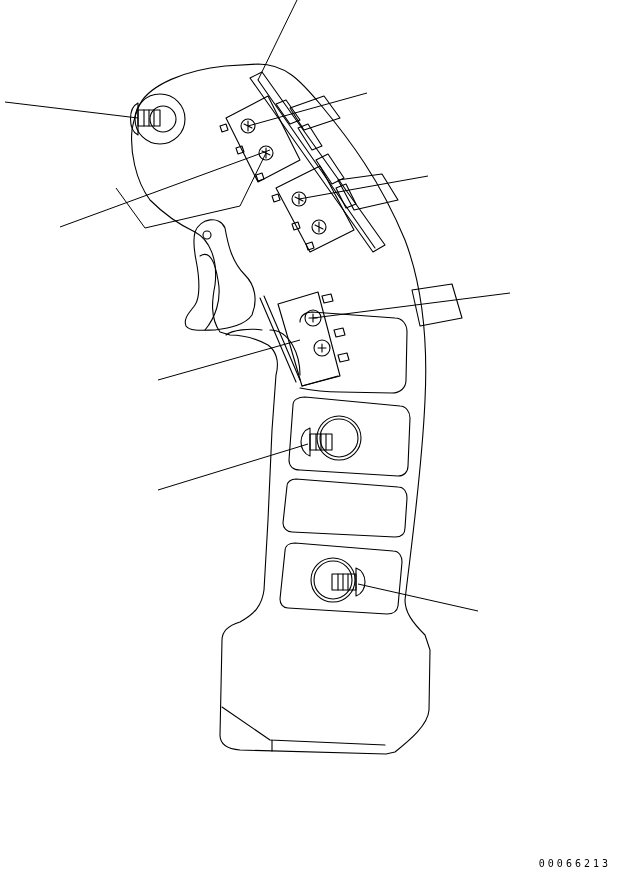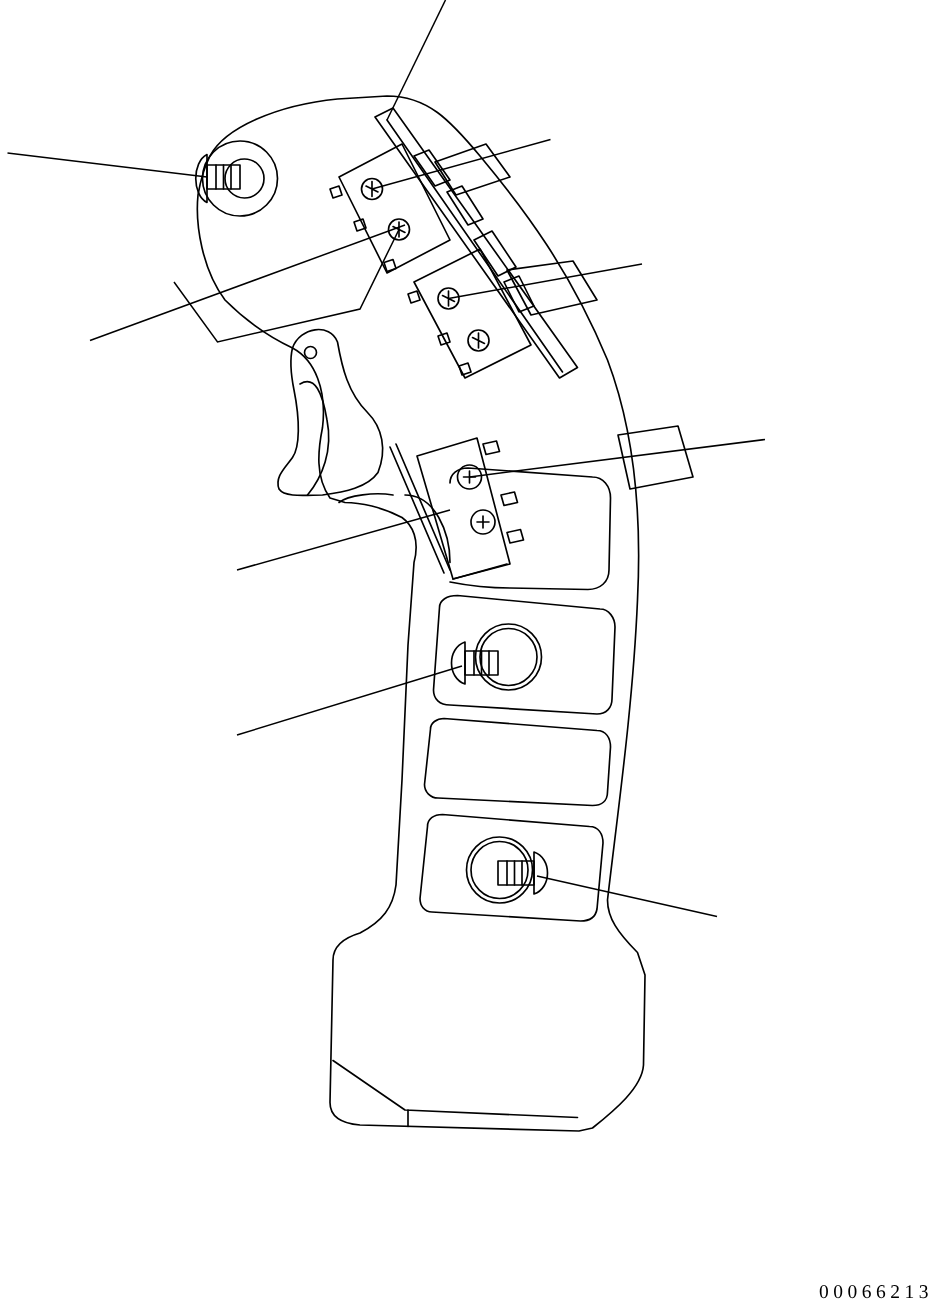--- a/index.html
+++ b/index.html
@@ -2,22 +2,22 @@
 <html><head>
   <meta charset="utf-8">
   <style>
     html, body { margin: 0; padding: 0; background: #ffffff; }
     body { width: 630px; height: 871px; position: relative; overflow: hidden; font-family: "DejaVu Sans Mono", monospace; }
     #drawing { position: absolute; left: 0; top: 0; width: 630px; height: 871px; }
     #drawing * { vector-effect: non-scaling-stroke; }
     .ln { fill: none; stroke: #000; stroke-width: 1.1; stroke-linejoin: round; stroke-linecap: round; }
     .lead { fill: none; stroke: #000; stroke-width: 1; }
     .part-code {
-      position: absolute; right: 8px; bottom: 2px;
-      font-size: 13px; letter-spacing: 3px; color: #000; font-family: Liberation Serif, serif;
+      position: absolute; right: 19px; bottom: 2px;
+      font-size: 10px; letter-spacing: 3px; color: #000;
     }
   </style>
 </head>
 <body>
 
 <svg id="drawing" viewBox="0 0 630 871" xmlns="http://www.w3.org/2000/svg">
 
   <g>
     <path class="ln" d="M140,104 C150,85 185,70 225,66 L258,64 C285,64 300,80 320,104 C350,140 380,180 405,240 C422,285 428,340 425,400 C422,470 412,540 405,600 C405,612 412,622 425,635 L430,650 L429,710 C428,725 410,740 395,752 L386,754 L240,750 C228,749 220,745 220,735 L222,640 C222,630 230,625 240,622 C255,614 262,605 264,590 L268,520 L272,430 L276,375 C280,360 275,350 268,345 C255,338 240,335 230,335 L220,332 C210,318 212,300 215,285 C218,260 210,240 195,232 C180,225 165,215 150,200 C135,180 130,150 132,130 C134,118 137,110 140,104 Z"></path>
 

